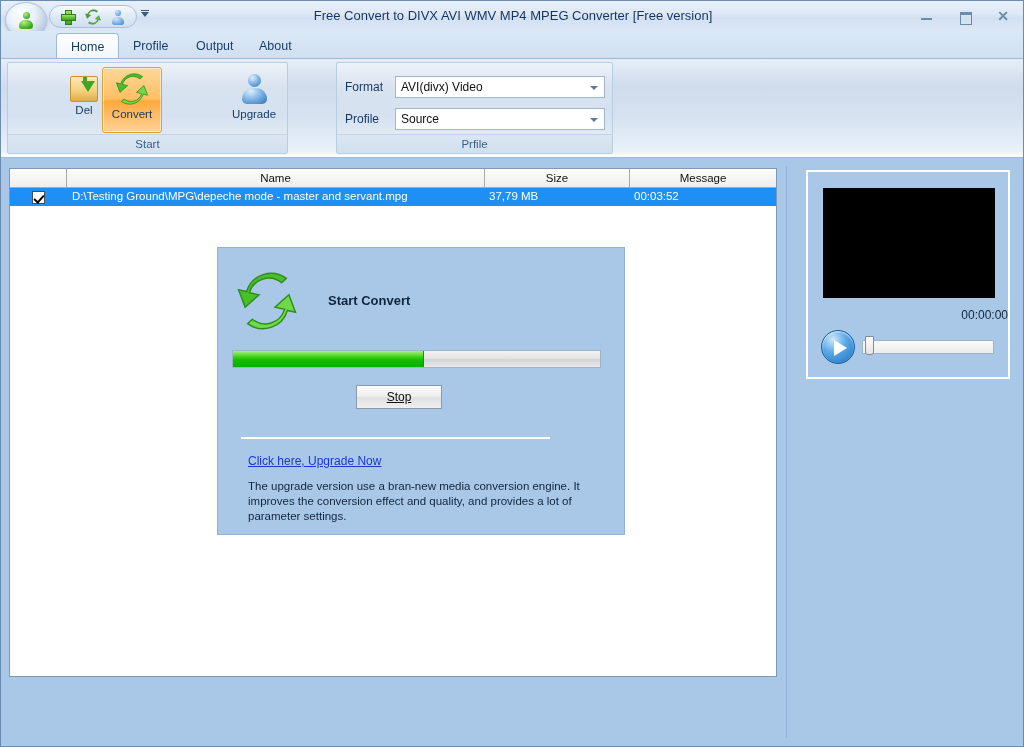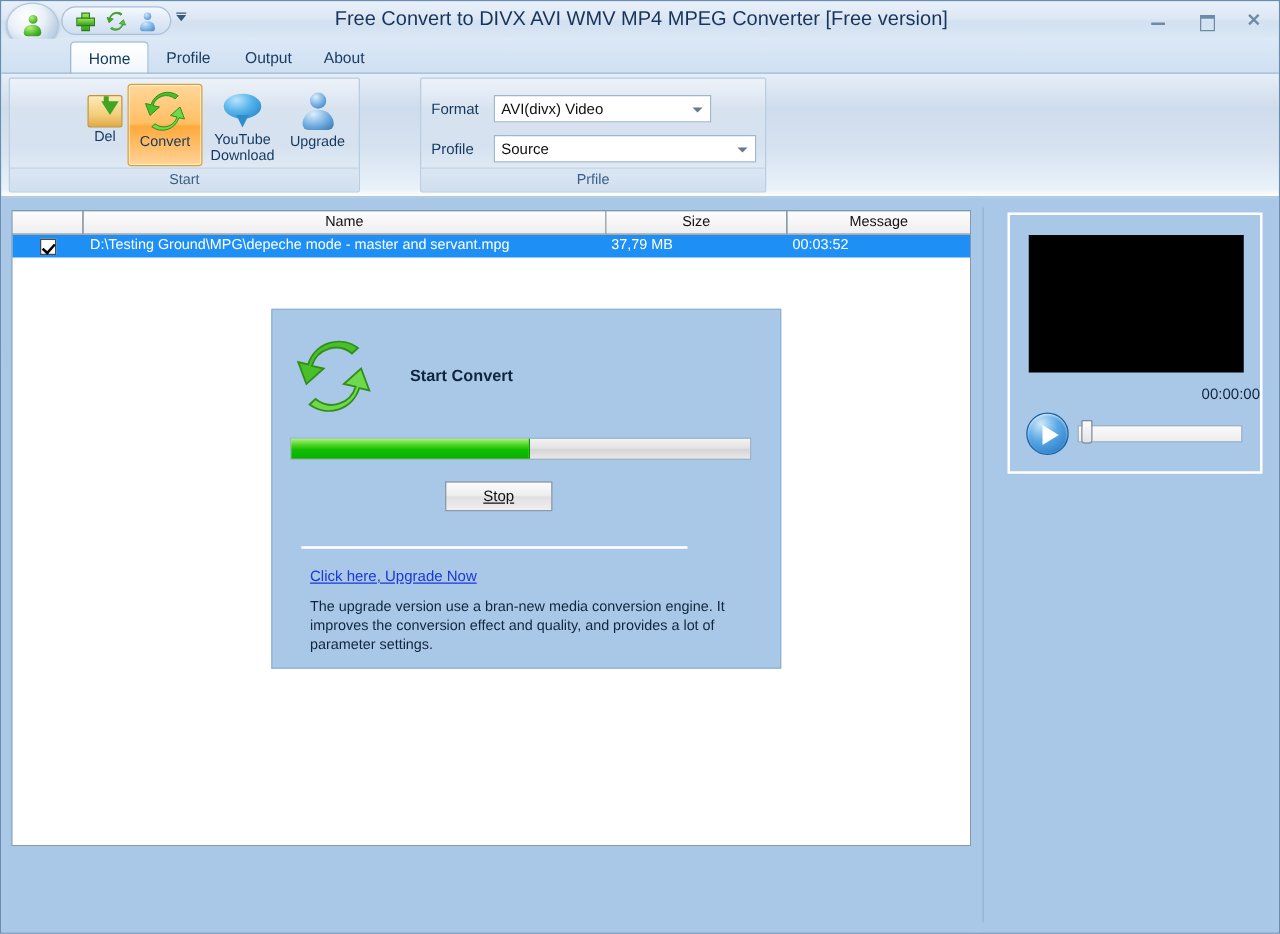--- a/index.html
+++ b/index.html
@@ -80,21 +80,21 @@
   #qat-more .bar { width: 8px; height: 1px; background: #3b5a77; margin: 0 auto 1px; }
   #qat-more .tri {
     width: 0; height: 0; margin: 0 auto;
     border-left: 4px solid transparent; border-right: 4px solid transparent;
     border-top: 5px solid #3b5a77;
   }
 
   #window-title {
     position: absolute; left: 0; top: 0; width: 1024px; height: 30px;
     line-height: 30px; text-align: center;
-    font-size: 16px; color: #17355b;
+    font-size: 13px; color: #17355b;
   }
   #win-buttons {
     position: absolute; right: 6px; top: 0; height: 30px;
     display: flex; align-items: center; gap: 22px; padding-right: 8px;
   }
   .win-btn { width: 16px; height: 16px; position: relative; color: #5a7c9c; }
   .win-btn.min::after {
     content: ""; position: absolute; left: 2px; top: 10px; width: 11px; height: 1.5px; background: #6b8ca9;
   }
   .win-btn.max::after {
@@ -412,41 +412,36 @@
         <div class="rbtn selected" id="btn-convert">
           <span class="glyph">
             <svg width="34" height="34" viewBox="0 0 34 34">
               <path d="M25 7 A11 11 0 0 0 7.4 12.4 L12.6 13.6 L5 20.4 L1.4 10.8 L5.8 11.8 A14 14 0 0 1 27.6 4.6 Z" fill="#49bf2a" stroke="#2f8f18" stroke-width="0.8"></path>
               <path d="M9 27 A11 11 0 0 0 26.6 21.6 L21.4 20.4 L29 13.6 L32.6 23.2 L28.2 22.2 A14 14 0 0 1 6.4 29.4 Z" fill="#6ed94c" stroke="#2f8f18" stroke-width="0.8"></path>
             </svg>
           </span>
           <span class="rlabel">Convert</span>
         </div>
 
-        <div class="rbtn" id="btn-youtube">
-          <span class="glyph g-youtube"></span>
-          <span class="rlabel">YouTube</span>
-          <span class="rlabel">Download</span>
-        </div>
 
         <div class="rbtn" id="btn-upgrade">
           <span class="glyph g-upgrade"></span>
           <span class="rlabel">Upgrade</span>
         </div>
 
       </div>
       <div class="rgroup-label">Start</div>
     </div>
 
     <div class="rgroup" id="group-profile">
       <div class="rgroup-body">
 
         <div class="field-row" style="left:8px; top:13px; width:260px;">
           <span class="field-label">Format</span>
-          <div class="combo" style="left:50px; width:174px;">
+          <div class="combo" style="left:50px; width:210px;">
             <span>AVI(divx) Video</span>
             <span class="arrow"></span>
           </div>
         </div>
 
         <div class="field-row" style="left:8px; top:45px; width:260px;">
           <span class="field-label">Profile</span>
           <div class="combo" style="left:50px; width:210px;">
             <span>Source</span>
             <span class="arrow"></span>

